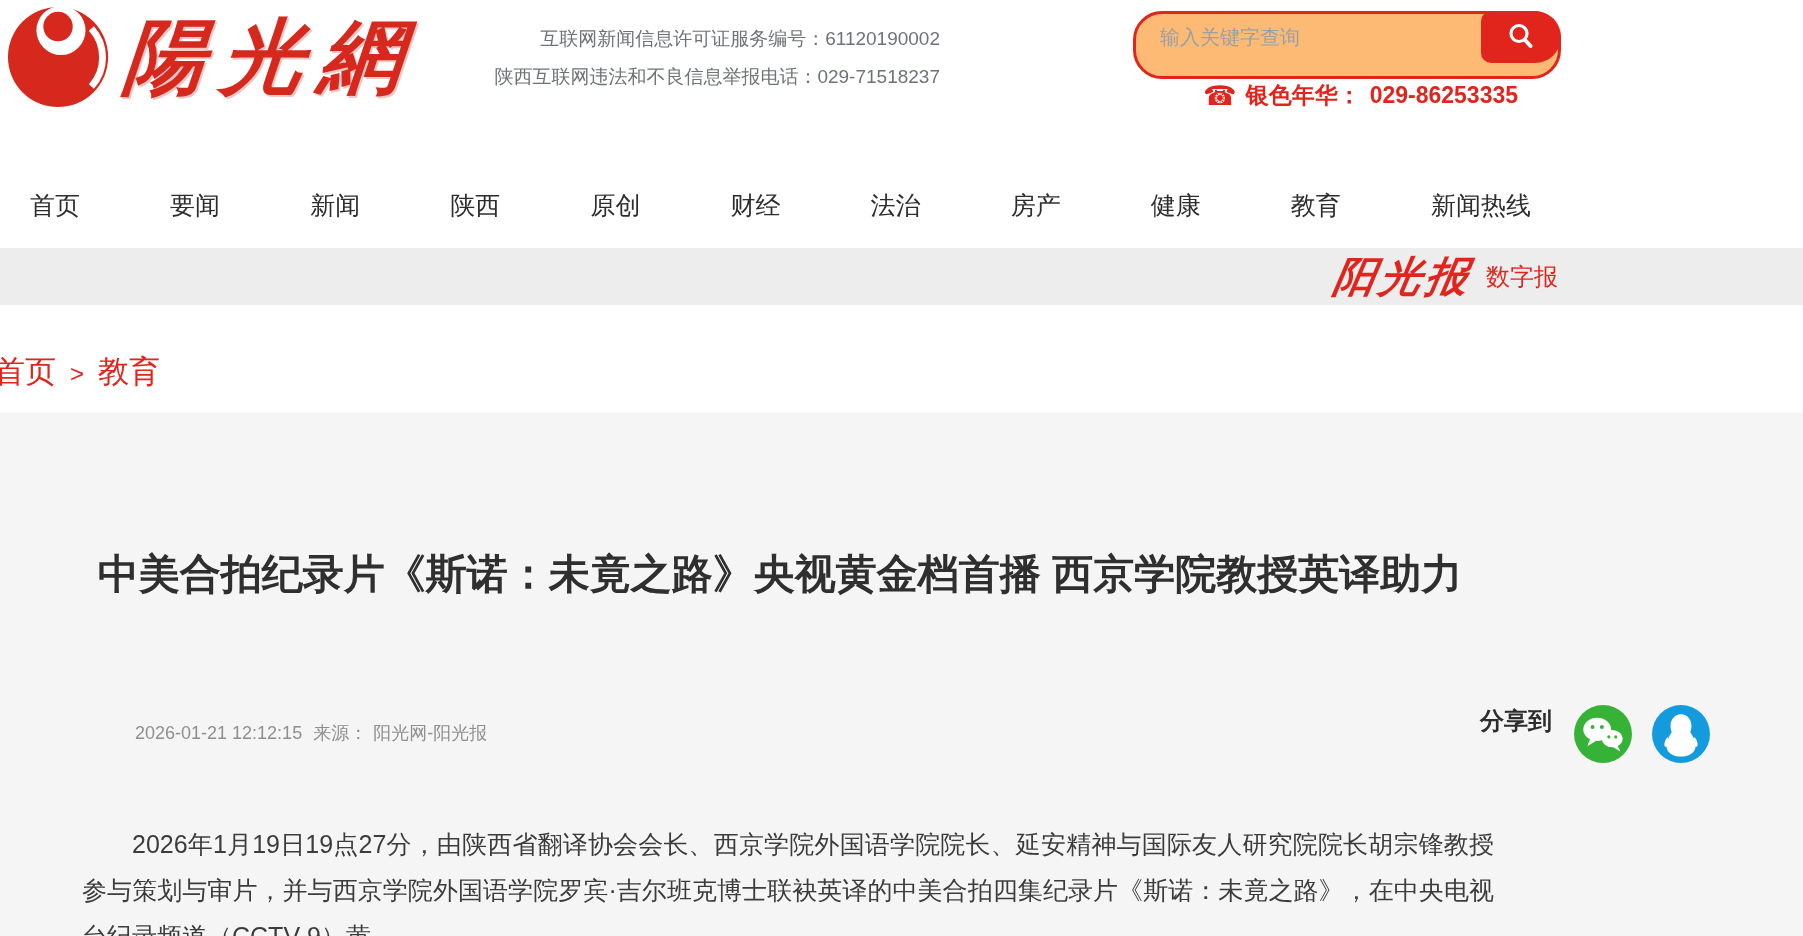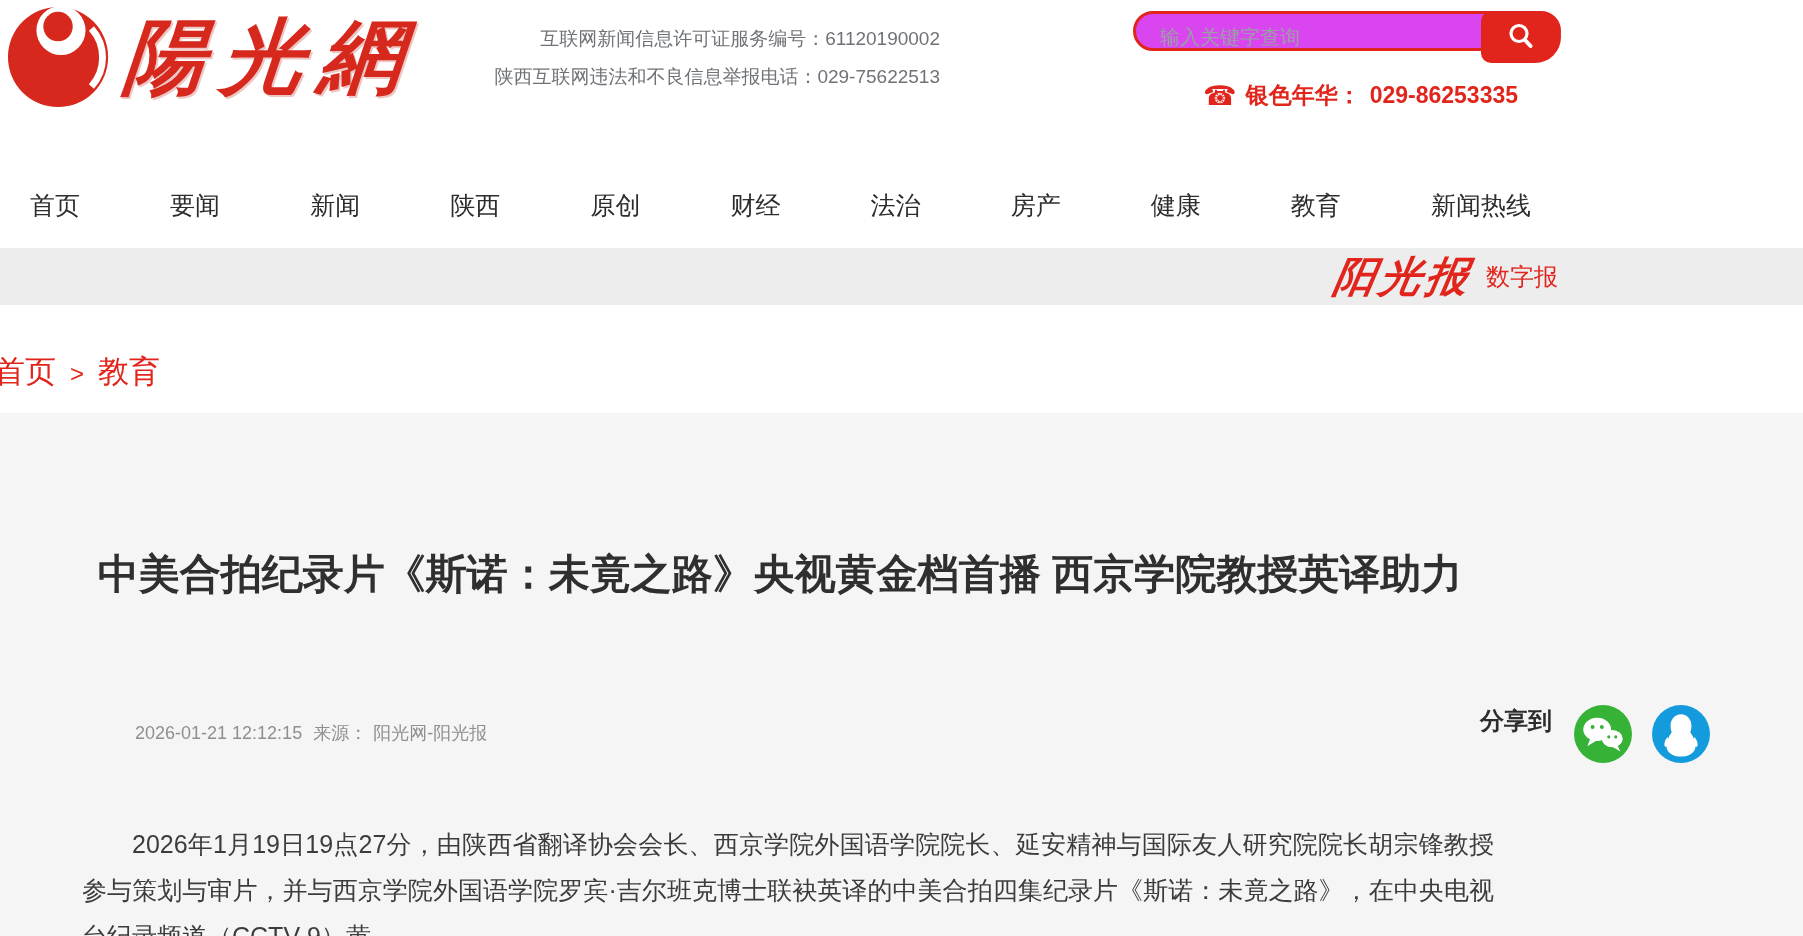--- a/index.html
+++ b/index.html
@@ -18,21 +18,21 @@
   .site-header{position:absolute;top:0;left:0;right:0;height:148px;background:#fff;}
   .logo{position:absolute;left:6px;top:2px;display:flex;align-items:center;text-decoration:none;cursor:pointer;}
   .logo-mark svg{width:108px;height:108px;display:block;}
   .logo-text{
     font-family:"DejaVu Serif","Liberation Serif",serif;font-style:italic;font-weight:bold;
     font-size:82px;color:var(--logo-red);letter-spacing:16px;margin-left:10px;line-height:1.15;
     transform:skewX(-5deg);text-shadow:2px 2px 0 rgba(180,30,20,.25);
   }
   .license{position:absolute;left:470px;top:20px;width:470px;text-align:right;
     font-size:19px;color:#6f7277;line-height:38px;}
-  .search{position:absolute;left:1133px;top:11px;width:428px;height:40px;background:#d946ef;
+  .search{position:absolute;left:1133px;top:11px;width:428px;height:68px;background:#fdba74;
     border:3px solid var(--red);border-radius:29px;}
   .search-input{position:absolute;left:24px;top:3px;height:40px;width:290px;border:none;outline:none;
     font-size:20px;color:#333;background:transparent;font-family:inherit;}
   .search-input::placeholder{color:#9aa0a6;}
   .search-btn{position:absolute;right:-3px;top:-3px;width:80px;height:52px;background:var(--red);
     border:none;border-radius:10px 26px 26px 10px;display:flex;align-items:center;justify-content:center;cursor:pointer;}
   .search-btn svg{width:30px;height:30px;}
   .hotline{position:absolute;left:1203px;top:80px;display:flex;align-items:center;gap:9px;
     color:var(--red);font-weight:bold;font-size:23px;}
   .phone-glyph{font-size:27px;line-height:1;font-family:"DejaVu Sans",sans-serif;}
@@ -83,21 +83,21 @@
           <circle cx="56" cy="29" r="25" fill="#ffffff"></circle>
           <circle cx="53" cy="25" r="15" fill="#d7281e"></circle>
           <path d="M87 27 A44 44 0 0 1 87 86" stroke="#ffffff" stroke-width="7" fill="none"></path>
         </svg>
       </span>
       <span class="logo-text">陽光網</span>
     </a>
 
     <div class="license">
       <div>互联网新闻信息许可证服务编号：61120190002</div>
-      <div>陕西互联网违法和不良信息举报电话：029-75622513</div>
+      <div>陕西互联网违法和不良信息举报电话：029-71518237</div>
     </div>
 
     <div class="search">
       <input class="search-input" type="text" value="" placeholder="输入关键字查询" style="">
       <button class="search-btn">
         <span>
           <svg viewBox="0 0 30 30" xmlns="http://www.w3.org/2000/svg">
             <circle cx="13" cy="12.5" r="8" stroke="#ffffff" stroke-width="3.2" fill="none"></circle>
             <line x1="19.5" y1="19.5" x2="24.5" y2="25" stroke="#ffffff" stroke-width="4" stroke-linecap="round"></line>
           </svg>

